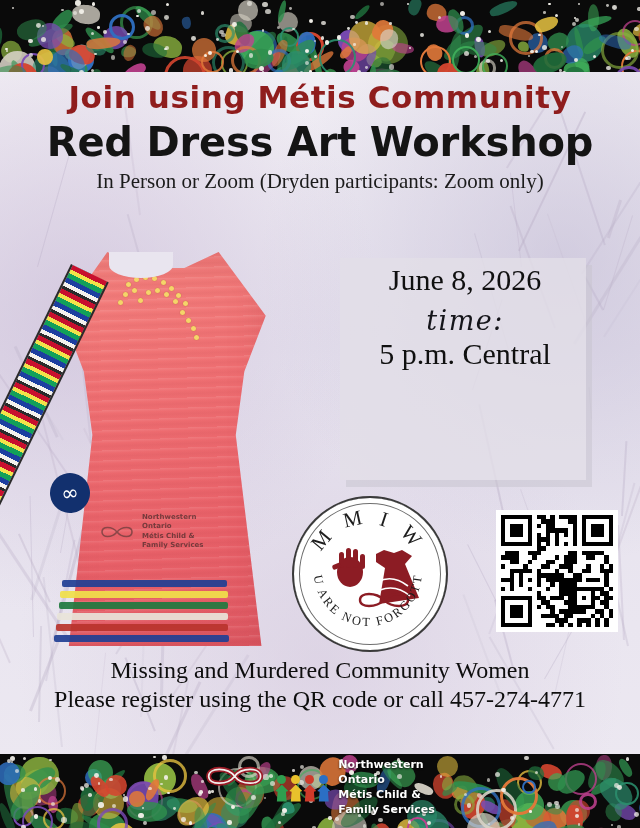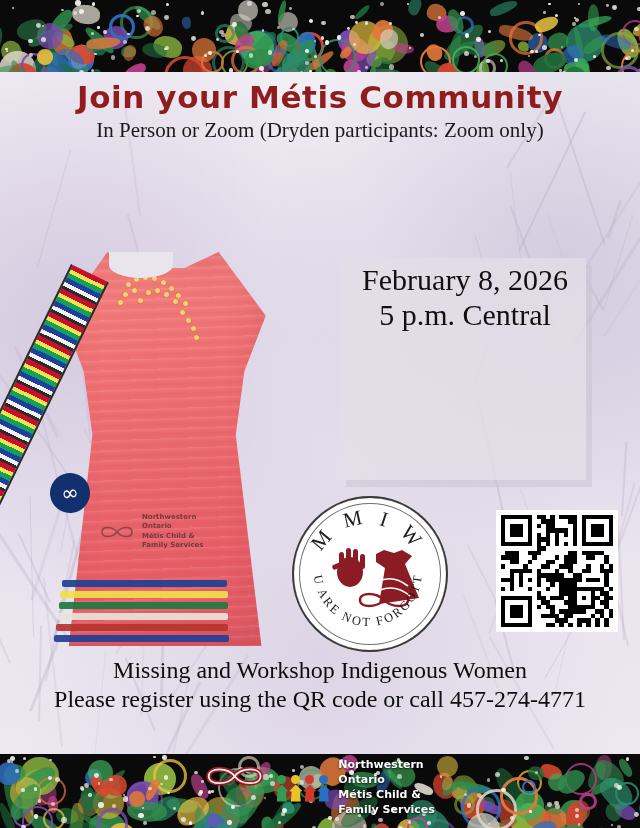--- a/index.html
+++ b/index.html
@@ -918,21 +918,22 @@
       <div class="flower" style="left: 292.196px; top: 15.3434px; width: 2.53804px; height: 2.53804px; background: rgb(243, 241, 234); opacity: 0.769665;"></div>
       <div class="flower" style="left: 122.76px; top: 42.3873px; width: 5.18213px; height: 5.18213px; background: rgb(243, 241, 234); opacity: 0.831108;"></div>
       <div class="flower" style="left: 279.548px; top: 26.4057px; width: 2.83249px; height: 2.83249px; background: rgb(243, 241, 234); opacity: 0.62638;"></div>
       <div class="flower" style="left: 49.4972px; top: 4.62292px; width: 2.46084px; height: 2.46084px; background: rgb(243, 241, 234); opacity: 0.719142;"></div>
       <div class="flower" style="left: 574.548px; top: 59.9579px; width: 4.44137px; height: 4.44137px; background: rgb(243, 241, 234); opacity: 0.829918;"></div>
       <div class="flower" style="left: 230.629px; top: 51.2432px; width: 4.09301px; height: 4.09301px; background: rgb(243, 241, 234); opacity: 0.97933;"></div>
       <div class="flower" style="left: 547.432px; top: 48.1676px; width: 4.44459px; height: 4.44459px; background: rgb(243, 241, 234); opacity: 0.694916;"></div>
     </div>
 
   <div class="headings">
-    <div class="h-join">Join your Métis Community</div>
+    <div class="h-join">Join using Métis Community</div>
+    <div class="h-title">Red Dress Art Workshop</div>
     <div class="h-sub">In Person or Zoom (Dryden participants: Zoom only)</div>
   </div>
 
   <div class="dress-area">
     <div class="dress-body">
       <div class="dress-grain"></div>
     </div>
     <div class="neck"></div>
     <div id="beads">
         <div class="bead-dot" style="left: 98px; top: 54px;"></div>
@@ -973,21 +974,22 @@
       <div>
         <div>Northwestern Ontario</div>
         <div>Métis Child &amp;</div>
         <div>Family Services</div>
       </div>
     </div>
   </div>
 
   <div class="datecard"></div>
   <div class="dt-wrap">
-    <div class="dt-value">February 8, 2026</div>
+    <div class="dt-value">June 8, 2026</div>
+    <div class="dt-label">time:</div>
     <div class="dt-value">5 p.m. Central</div>
   </div>
 
   <div class="seal">
     <div class="seal-circle"></div>
     <svg class="seal-txt" viewBox="0 0 152 152">
       <defs>
         <path id="arcTop" d="M 24 80 A 52 52 0 0 1 128 80" fill="none"></path>
         <path id="arcBot" d="M 22 76 A 54 54 0 0 0 130 76" fill="none"></path>
       </defs>
@@ -1643,21 +1645,21 @@
         <div class="qr-cell"></div>
         <div></div>
         <div class="qr-cell"></div>
         <div></div>
         <div class="qr-cell"></div>
         <div></div>
       </div>
   </div>
 
   <div class="msg">
-    <div class="msg-l2">Missing and Workshop Indigenous Women</div>
+    <div class="msg-l2">Missing and Murdered Community Women</div>
     <div class="msg-l3">Please register using the QR code or call 457-274-4771</div>
   </div>
 
   <div class="footer-logo">
     <svg width="78" height="60" viewBox="0 0 78 60">
       <path d="M8 16 C8 5, 31 5, 39 16 C47 27, 70 27, 70 16 C70 5, 47 5, 39 16 C31 27, 8 27, 8 16 Z" fill="none" stroke="#9b1c27" stroke-width="6" stroke-linejoin="round"></path>
       <path d="M8 16 C8 5, 31 5, 39 16 C47 27, 70 27, 70 16 C70 5, 47 5, 39 16 C31 27, 8 27, 8 16 Z" fill="none" stroke="#f2f0ee" stroke-width="2" stroke-linejoin="round"></path>
     </svg>
     <div class="people-icons">
       <div class="person">

